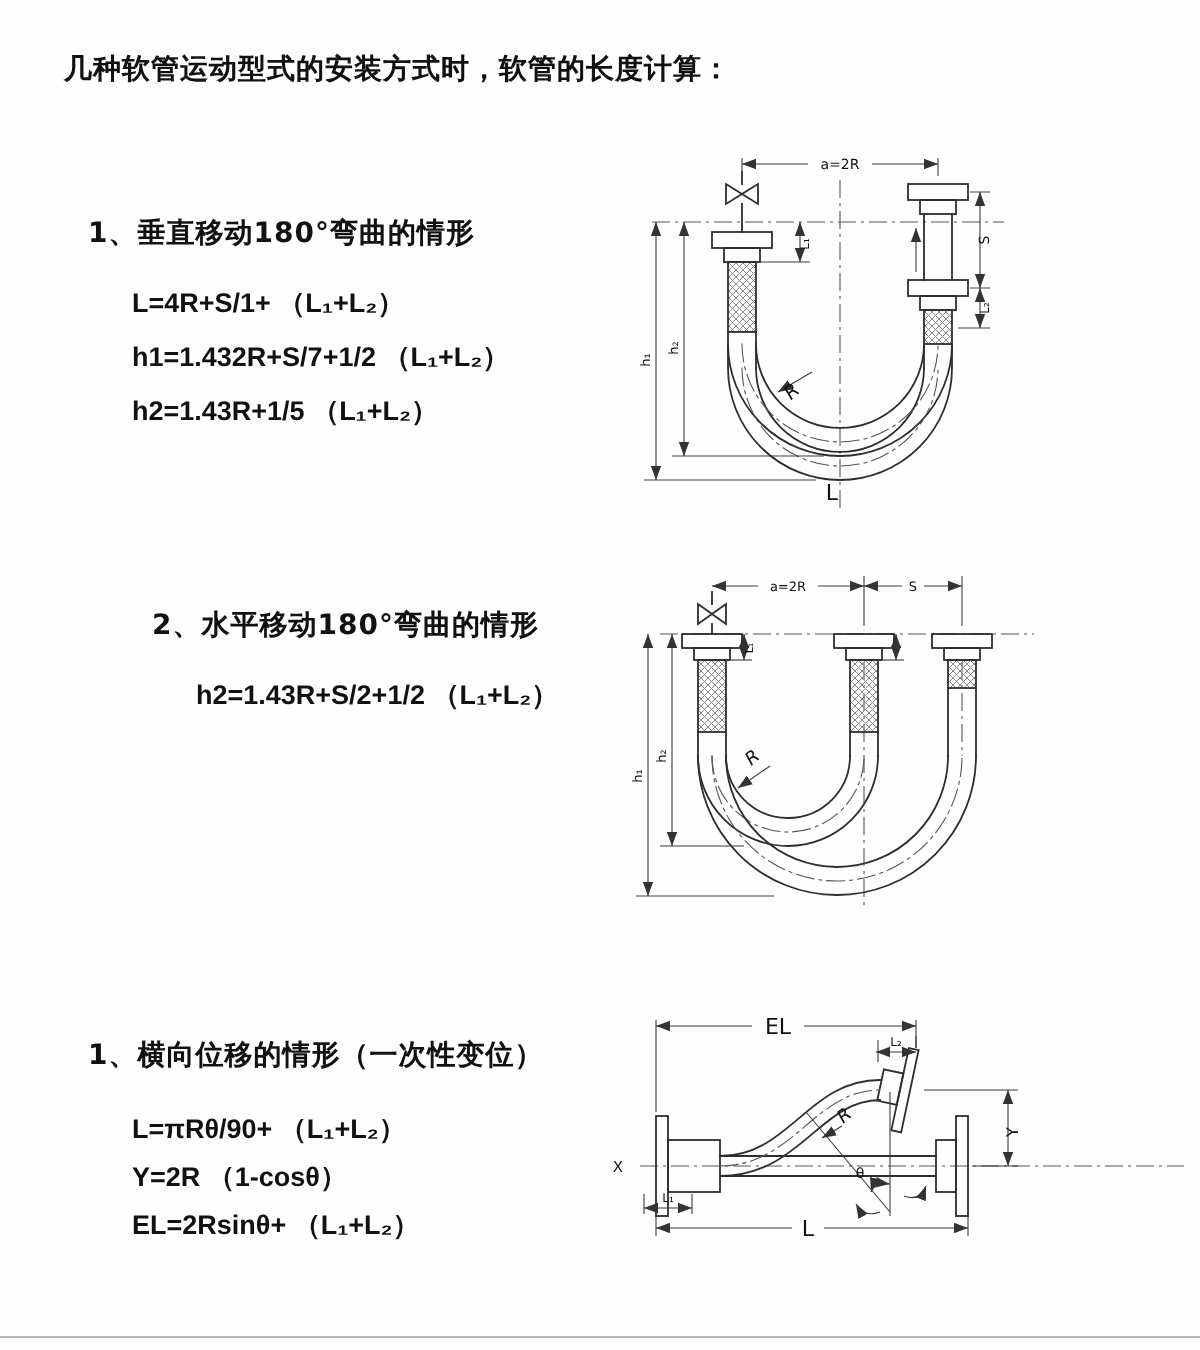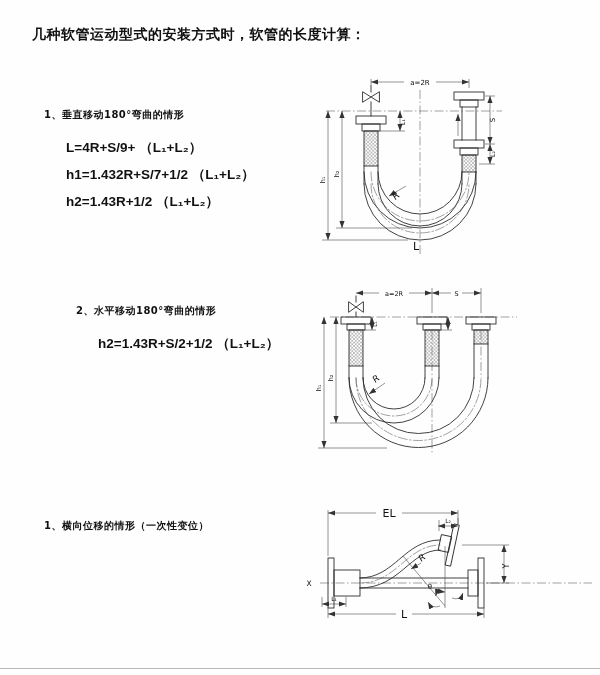--- a/index.html
+++ b/index.html
@@ -1,21 +1,21 @@
 <!DOCTYPE html>
 <html><head>
 <meta charset="utf-8">
 <style>
   html,body{margin:0;padding:0;background:#fff;}
   .page{position:relative;width:600px;height:675px;background:#fefefe;overflow:hidden;
         font-family:"DejaVu Sans","Liberation Sans",sans-serif;color:#111;}
   .title{position:absolute;left:32px;top:26px;font-size:14px;font-weight:bold;letter-spacing:0.5px;}
   .section{position:absolute;left:44px;}
   .sec1{top:108px;}.sec2{top:304px;margin-left:32px;}.sec3{top:519px;}
-  .sec-heading{font-size:10px;font-weight:bold;letter-spacing:0.5px;}
+  .sec-heading{font-size:14px;font-weight:bold;letter-spacing:0.5px;}
   .formulas{margin:12px 0 0 22px;font-size:13.5px;font-weight:bold;
             font-family:"Liberation Sans","DejaVu Sans",sans-serif;}
   .formula{height:27px;line-height:27px;white-space:pre;}
   .sec3 .formulas{margin-top:16px;}
   .sec3 .formula{height:24px;line-height:24px;}
   .diagram{position:absolute;}
   .d1{left:312px;top:72px;}
   .d2{left:312px;top:283px;}
   .d3{left:300px;top:498px;}
   .d-stroke{stroke:#2e2e2e;stroke-width:0.9;fill:none;stroke-linecap:square;}
@@ -28,35 +28,40 @@
 </head>
 <body>
 
 <div class="page">
 
   <div class="title">几种软管运动型式的安装方式时，软管的长度计算：</div>
 
   <div class="section sec1">
     <div class="sec-heading">1、垂直移动180°弯曲的情形</div>
     <div class="formulas">
-      <div class="formula">L=4R+S/9+ （L₁+L₂）</div>
+      <div class="formula">L=4R+S/1+ （L₁+L₂）</div>
       <div class="formula">h1=1.432R+S/7+1/2 （L₁+L₂）</div>
-      <div class="formula">h2=1.43R+1/2 （L₁+L₂）</div>
+      <div class="formula">h2=1.43R+1/5 （L₁+L₂）</div>
     </div>
   </div>
 
   <div class="section sec2">
     <div class="sec-heading">2、水平移动180°弯曲的情形</div>
     <div class="formulas">
       <div class="formula">h2=1.43R+S/2+1/2 （L₁+L₂）</div>
     </div>
   </div>
 
   <div class="section sec3">
     <div class="sec-heading">1、横向位移的情形（一次性变位）</div>
+    <div class="formulas">
+      <div class="formula">L=πRθ/90+ （L₁+L₂）</div>
+      <div class="formula">Y=2R （1-cosθ）</div>
+      <div class="formula">EL=2Rsinθ+ （L₁+L₂）</div>
+    </div>
   </div>
 
   <svg class="diagram d1" width="276" height="188" viewBox="0 0 276 188">
     <defs>
       <marker id="ar1" viewBox="0 0 10 8" refX="9.5" refY="4" markerWidth="7.5" markerHeight="6" markerUnits="userSpaceOnUse" orient="auto-start-reverse">
         <path d="M0,0.5 L9.5,4 L0,7.5 Z" fill="#333"></path>
       </marker>
       <pattern id="bp1" width="3.5" height="3.5" patternUnits="userSpaceOnUse">
         <path d="M0,3.5 L3.5,0 M0,0 L3.5,3.5" stroke="#8a8a8a" stroke-width="0.5"></path>
       </pattern>

